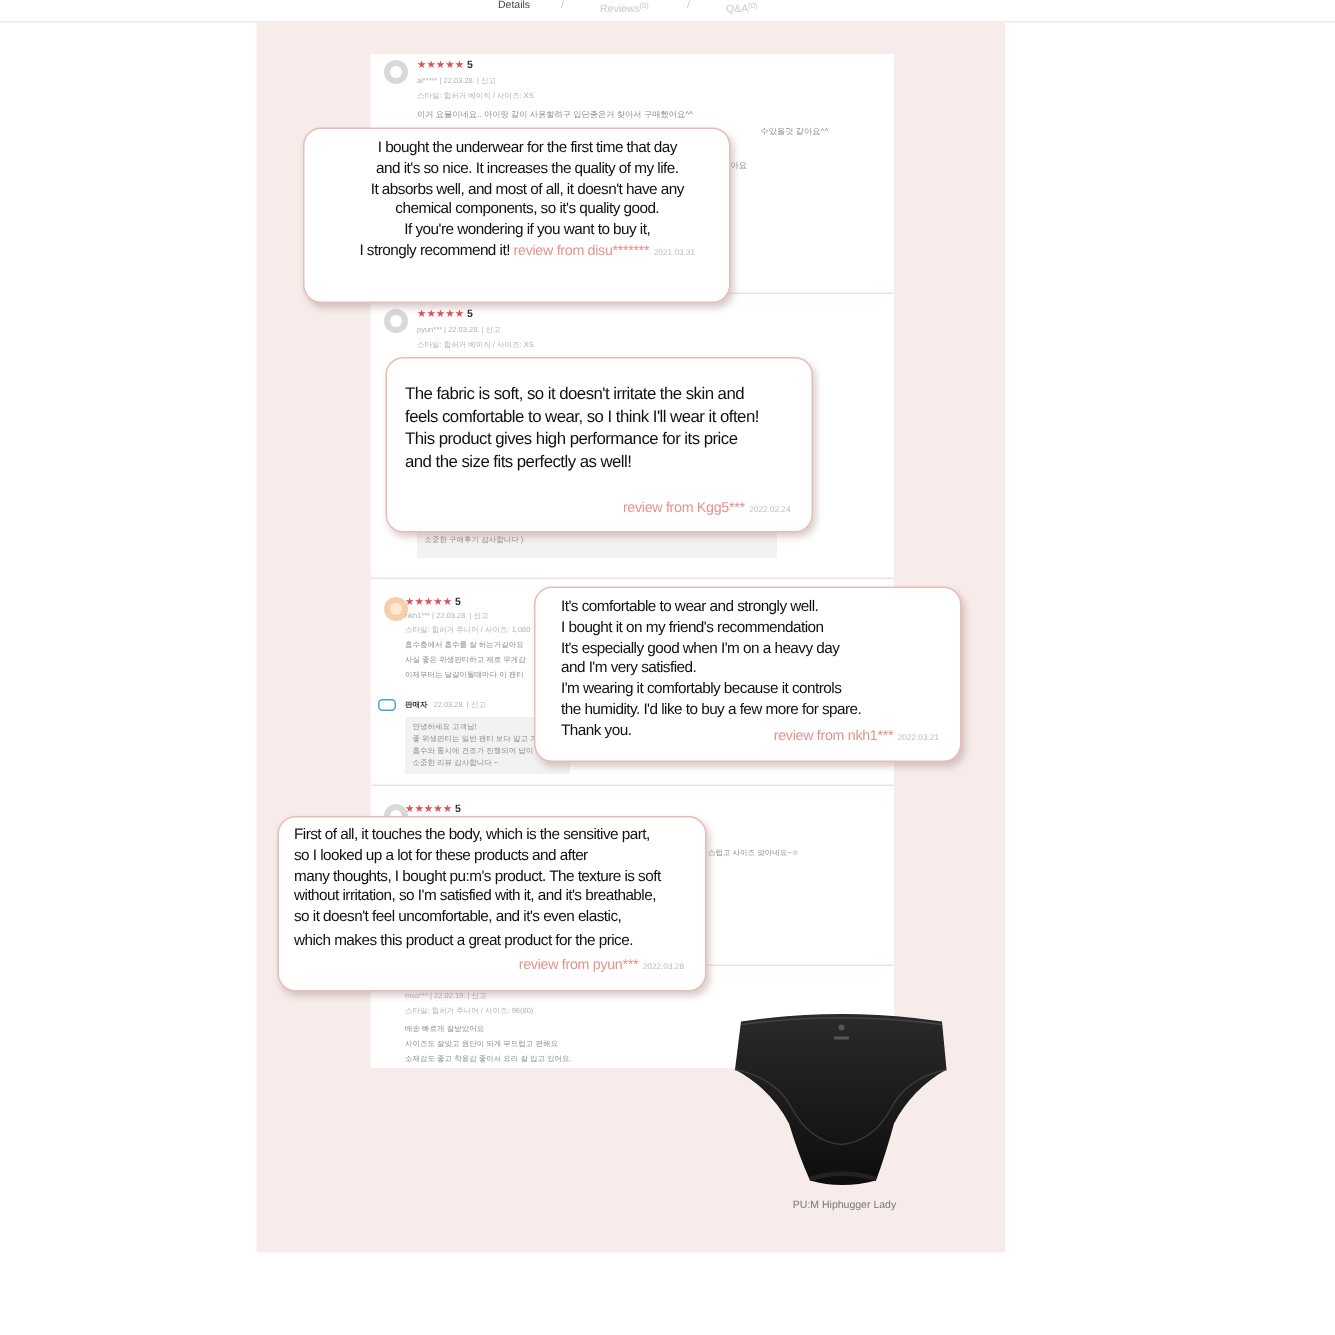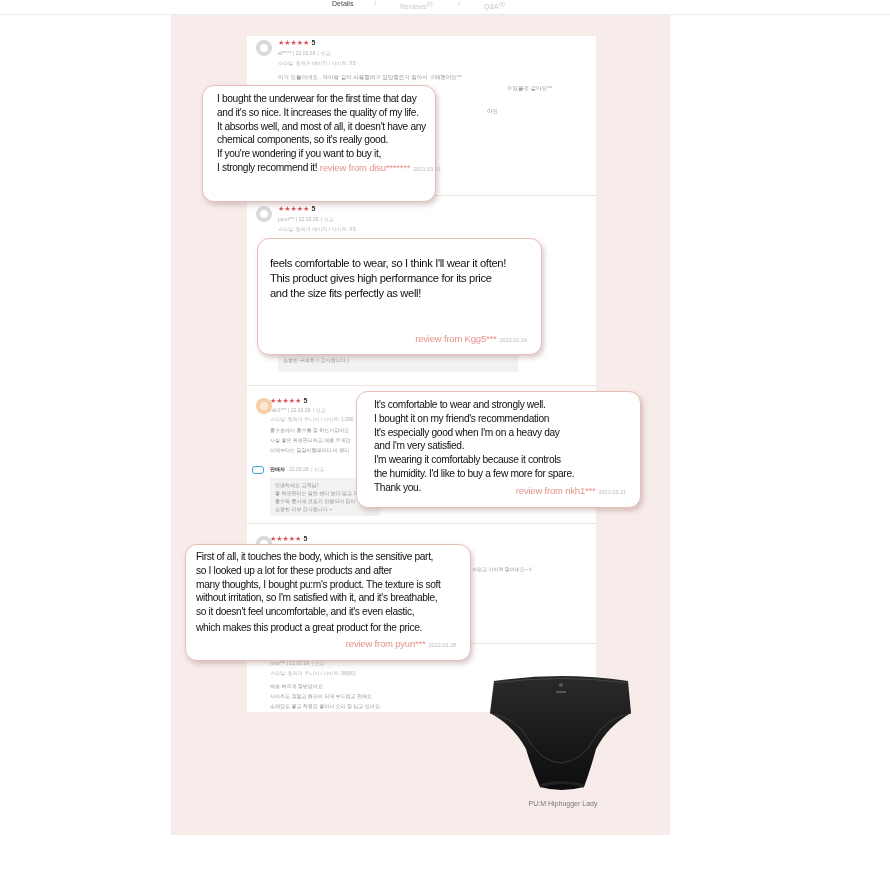--- a/index.html
+++ b/index.html
@@ -89,30 +89,31 @@
 
   <div class="rev" style="top:608px;height:68px;border-bottom:none;">
     <div class="meta" style="top:16px;left:23px;">mso*** | 22.02.19. | 신고</div>
     <div class="meta" style="top:26px;left:23px;">스타일: 힙허거 주니어 / 사이즈: 96(80)</div>
     <div class="kor" style="top:37px;left:23px;font-size:5px;line-height:10px;">배송 빠르게 잘받았어요</div>
     <div class="kor" style="top:47px;left:23px;font-size:5px;line-height:10px;">사이즈도 잘맞고 원단이 되게 부드럽고 편해요</div>
     <div class="kor" style="top:57px;left:23px;font-size:5px;line-height:10px;">소재감도 좋고 착용감 좋아서 요리 잘 입고 있어요.</div>
   </div>
 </div>
 
-<div class="bubble" style="left:202px;top:85px;width:234px;height:117px;padding:6px 0 0 14px;">
+<div class="bubble" style="left:202px;top:85px;width:285px;height:117px;padding:6px 0 0 14px;text-align:center;">
   <p>I bought the underwear for the first time that day</p>
   <p>and it's so nice. It increases the quality of my life.</p>
   <p>It absorbs well, and most of all, it doesn't have any</p>
-  <p>chemical components, so it's really good.</p>
+  <p>chemical components, so it's quality good.</p>
   <p>If you're wondering if you want to buy it,</p>
   <p><span>I strongly recommend it!</span> <span class="sig">review from disu*******</span><span class="date">2021.03.31</span></p>
 </div>
 
 <div class="bubble" style="left:257px;top:238px;width:285px;height:117px;padding:17px 0 0 12px;font-size:11.2px;line-height:15px;">
+  <p>The fabric is soft, so it doesn't irritate the skin and</p>
   <p>feels comfortable to wear, so I think I'll wear it often!</p>
   <p>This product gives high performance for its price</p>
   <p>and the size fits perfectly as well!</p>
   <p style="position:absolute;right:14px;top:92px;"><span class="sig">review from Kgg5***</span><span class="date">2022.02.24</span></p>
 </div>
 
 <div class="bubble" style="left:356px;top:391px;width:285px;height:117px;padding:6px 0 0 17px;">
   <p>It's comfortable to wear and strongly well.</p>
   <p>I bought it on my friend's recommendation</p>
   <p>It's especially good when I'm on a heavy day</p>

